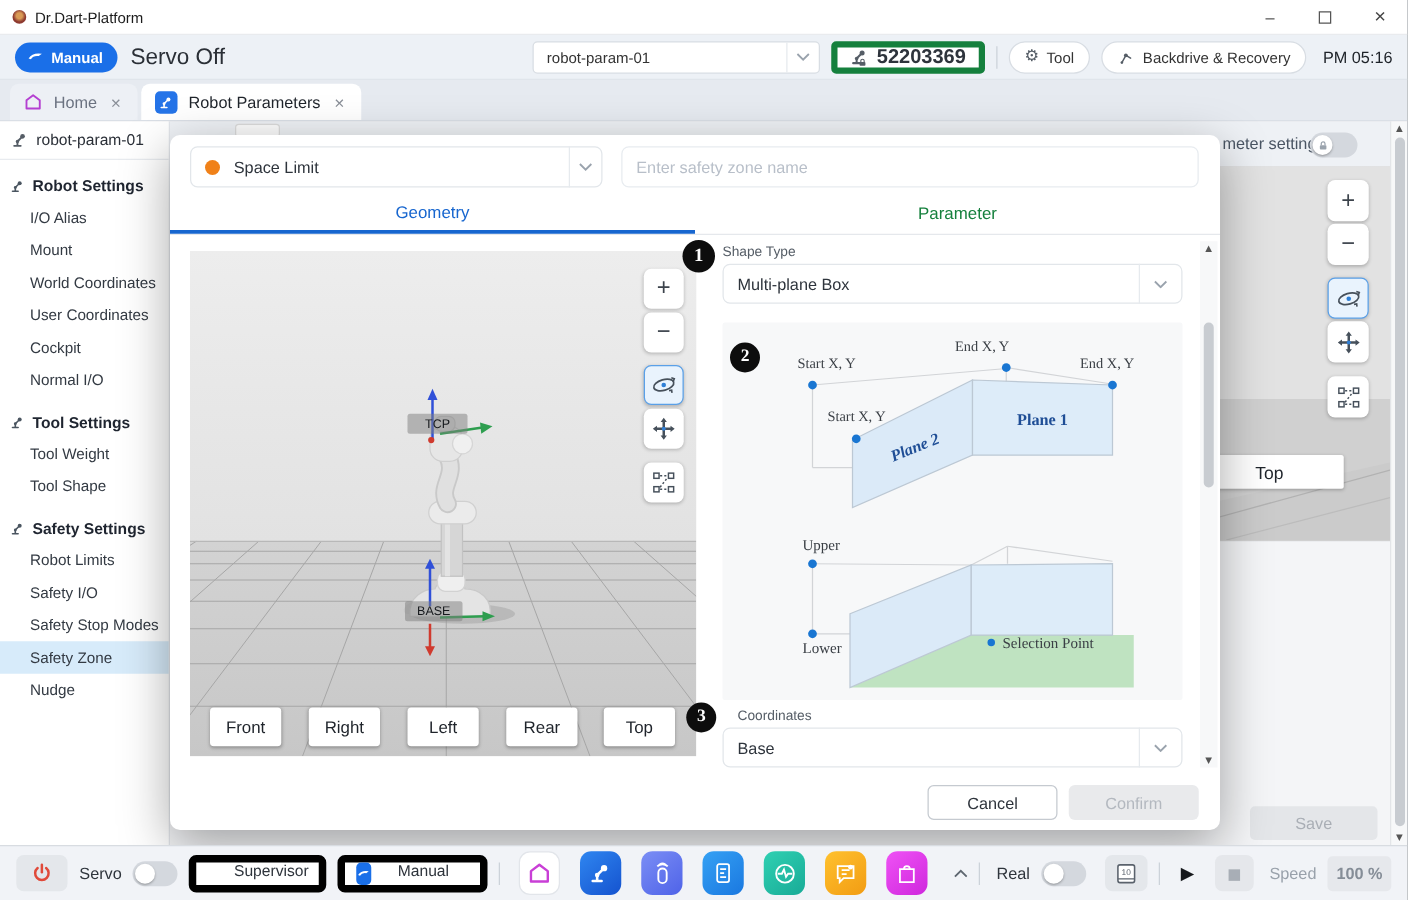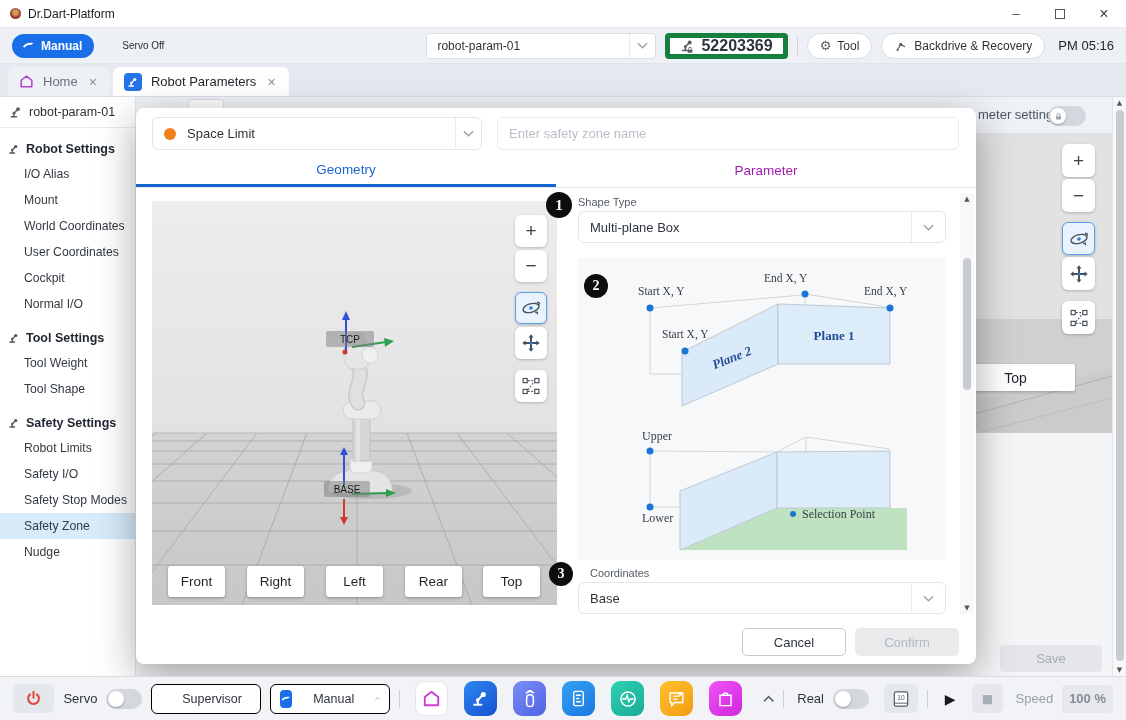--- a/index.html
+++ b/index.html
@@ -18,21 +18,21 @@
   .wctl{margin-left:auto;display:flex;height:28px}
   .wbtn{width:44px;height:28px;display:flex;align-items:center;justify-content:center;
     color:#444;font-size:13px}
   .maxbox{width:10px;height:10px;border:1.4px solid #555}
 
   
   .toolbar{position:absolute;left:0;top:28px;width:1126px;height:36px;background:#edf1f6;
     border-bottom:1px solid #e0e5eb;display:flex;align-items:center;padding:0 12px;gap:10px}
   .manualbtn{height:24px;border-radius:13px;background:#1a6fe8;color:#fff;font-weight:bold;
     font-size:12px;display:flex;align-items:center;gap:5px;padding:0 12px 0 9px}
-  .servooff{font-size:10px;color:#2a2f36;margin-left:18px}
+  .servooff{font-size:18px;color:#2a2f36;margin-left:0}
   .tb-right{margin-left:auto;display:flex;align-items:center;gap:9px}
   .tb-select{width:230px;height:26px;background:#fff;border:1px solid #d8dde3;border-radius:4px;
     display:flex;align-items:center;font-size:12px;color:#333}
   .tb-select .lbl{padding-left:10px;flex:1}
   .cvbox{width:26px;height:100%;display:flex;align-items:center;justify-content:center;color:#9aa3ad;
     border-left:1px solid #e6eaee}
   .serial{height:26px;background:#fff;border:5px solid #15803d;border-radius:4px;display:flex;
     align-items:center;gap:6px;padding:0 10px;font-size:16px;font-weight:bold;color:#2e343c}
   .vdiv{width:1px;height:18px;background:#ccd2d9}
   .pillbtn{height:26px;background:#fff;border:1px solid #d8dde3;border-radius:14px;display:flex;
@@ -91,21 +91,21 @@
   .d-select{position:absolute;height:33px;background:#fff;border:1px solid #e2e6ea;border-radius:6px;
     display:flex;align-items:center;font-size:13px;color:#2e343c}
   .d-select .lbl{flex:1;padding-left:11px}
   .zonedot{width:12px;height:12px;border-radius:50%;background:#f08119;margin-left:11px}
   .d-input{position:absolute;left:361px;top:9px;width:462px;height:33px;border:1px solid #e8ecf0;
     border-radius:6px;font-size:13px;padding:0 11px;color:#333;outline:none;
     font-family:"Liberation Sans",sans-serif}
   .d-input::placeholder{color:#b8bfc9}
   .d-tabs{position:absolute;left:0;top:46px;width:840px;height:34px;display:flex;
     border-bottom:1px solid #e5e8ec}
-  .d-tab{flex:1;display:flex;align-items:center;justify-content:center;font-size:13.5px;color:#a21caf}
+  .d-tab{flex:1;display:flex;align-items:center;justify-content:center;font-size:13.5px;color:#15803d}
   .d-tab.active{color:#1766cf;border-bottom:3px solid #1766cf}
   .viewport{position:absolute;left:16px;top:93px;width:405px;height:404px;overflow:hidden;
     background:#e8e8e8}
   .vctl{position:absolute;width:32px;height:32px;background:#fff;border-radius:6px;
     box-shadow:0 1px 3px rgba(0,0,0,.22);display:flex;align-items:center;justify-content:center;
     font-size:19px;color:#3c434c;left:363px}
   .vctl.sel{border:1.6px solid #5aa0e8;background:#e9f3fd}
   .viewbtn{position:absolute;top:365px;width:57px;height:31px;background:#fff;border-radius:3px;
     box-shadow:0 1px 3px rgba(0,0,0,.3);display:flex;align-items:center;justify-content:center;
     font-size:13.5px;color:#1f242b}
@@ -123,22 +123,22 @@
   .d-btn{position:absolute;top:520px;width:104px;height:28px;border-radius:5px;display:flex;
     align-items:center;justify-content:center;font-size:13px}
   .d-btn.cancel{left:606px;background:#fff;border:1px solid #c5cad0;color:#2e343c}
   .d-btn.confirm{left:719px;background:#e9eaec;color:#b3b8bf}
 
   
   .bottombar{position:absolute;left:0;top:676px;width:1126px;height:44px;background:#f1f3f7;
     border-top:1px solid #d8dce1;display:flex;align-items:center;padding:0 13px;gap:9px;z-index:20}
   .powerbtn{width:44px;height:29px;background:#e4e7eb;border-radius:6px;display:flex;
     align-items:center;justify-content:center}
-  .bb-select{height:30px;background:#fff;border:1px solid #000000;border-radius:6px;display:flex;
-    align-items:center;gap:21px;padding:0 9px;font-size:12.5px;color:#2e343c}
+  .bb-select{height:30px;background:#fff;border:6px solid #000000;border-radius:6px;display:flex;
+    gap:21px;padding:0 9px;font-size:12.5px;color:#2e343c}
   .roledot{width:8px;height:8px;border-radius:50%;background:#1a6fe8}
   .appicon{width:35px;height:35px;border-radius:9px;display:flex;align-items:center;justify-content:center}
   .bb-lbl{font-size:13px;color:#2e343c}
   .dim{color:#99a1ab}
   .stopbtn{width:32px;height:29px;background:#e5e7eb;border-radius:6px;display:flex;
     align-items:center;justify-content:center;color:#a8aeb6;font-size:12px}
   .speedbox{width:54px;height:28px;background:#e6e8ec;border-radius:4px;display:flex;
     align-items:center;justify-content:center;color:#858d97;font-weight:bold;font-size:13px}
 </style>
 </head>

